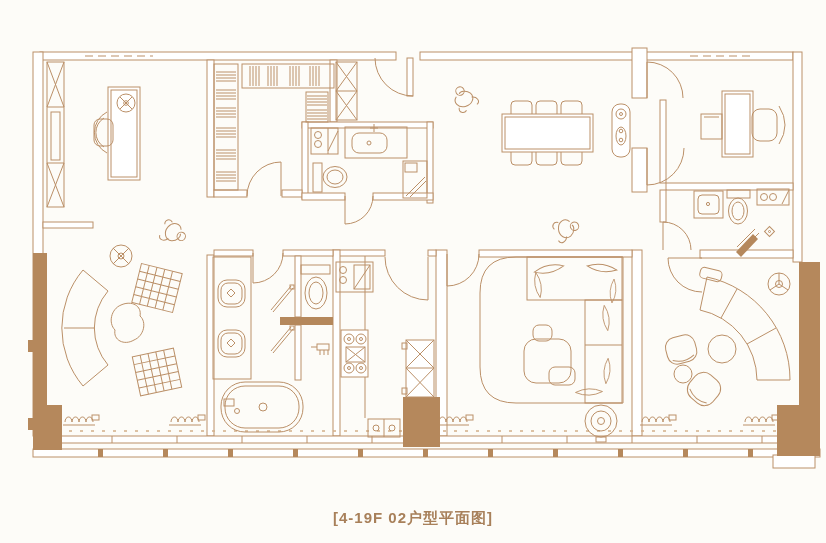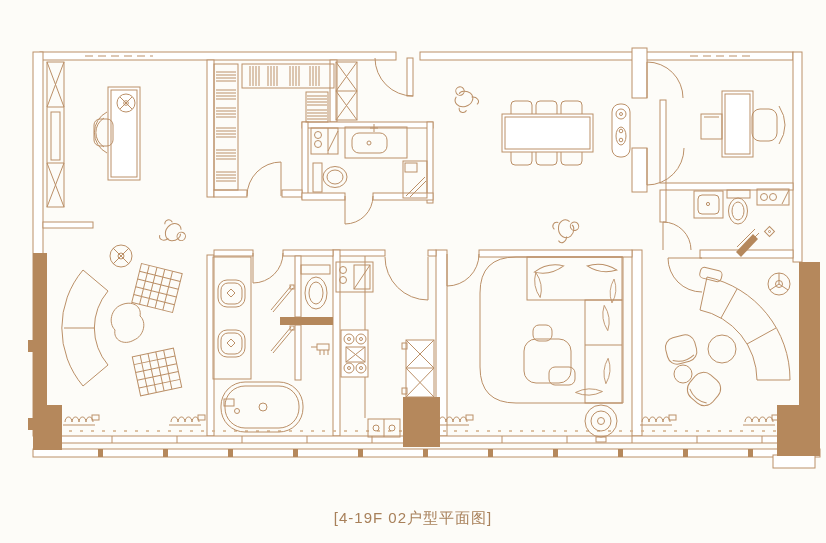--- a/index.html
+++ b/index.html
@@ -12,21 +12,21 @@
   svg{position:absolute;left:0;top:0;}
   
   .w{fill:#fff;stroke:var(--line);stroke-width:1;}
   .f{fill:none;stroke:var(--line);stroke-width:1;}
   .f2{fill:#fff;stroke:var(--line);stroke-width:1;}
   .s{fill:var(--wall-fill);stroke:none;}
   .dash{fill:none;stroke:var(--line);stroke-width:1.2;stroke-dasharray:8 5;}
   .tdash{fill:none;stroke:var(--line-soft);stroke-width:1.6;stroke-dasharray:3 8;}
   .caption{
     position:absolute;left:0;top:509px;width:826px;text-align:center;
-    color:var(--caption-color);font-size:15px;letter-spacing:1px;font-weight:normal;
+    color:var(--caption-color);font-size:15px;letter-spacing:1px;font-weight:bold;
   }
 </style>
 </head>
 <body>
 
 <div class="stage">
 <svg width="826" height="543" viewBox="0 0 826 543">
   <defs>
     <g id="hh">
           <path d="M0,0h20M0,3h20M0,6h20M0,9h20"></path>

